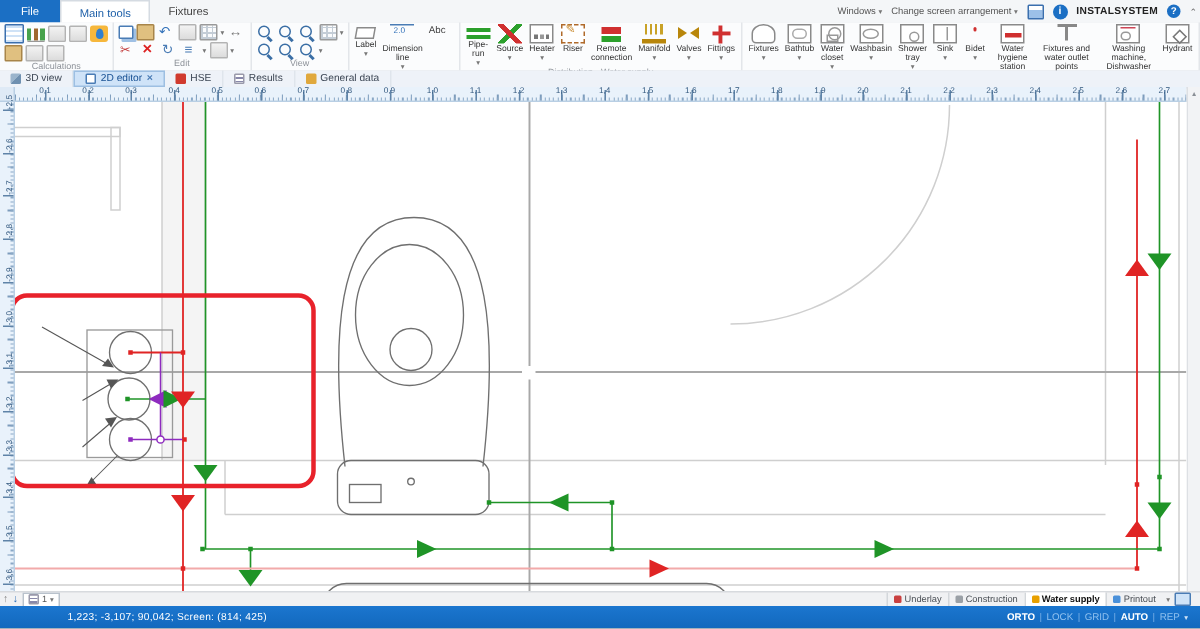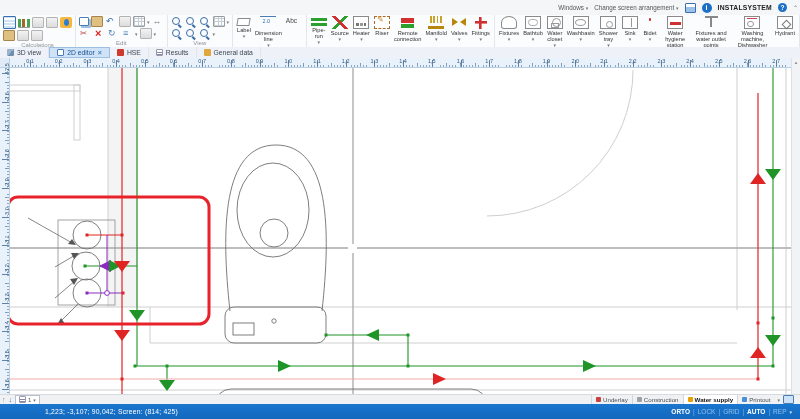--- a/index.html
+++ b/index.html
@@ -130,20 +130,25 @@
   .tg{font-weight:bold;}
   .tg.off{color:#8fc0ef;font-weight:normal;}
   .tsep{color:#7ab0e6;}
 </style>
 </head>
 <body>
 
 <div id="app">
 
   <div id="titlebar">
+    <div id="rtabs">
+        <div class="rtab file">File</div>
+        <div class="rtab active">Main tools</div>
+        <div class="rtab">Fixtures</div>
+      </div>
     <div id="winmenu">
       <span><span>Windows</span> <span class="crt">▾</span></span>
       <span><span>Change screen arrangement</span> <span class="crt">▾</span></span>
       <span class="diskicon"></span>
       <span class="logo">i</span>
       <span class="brand">INSTALSYSTEM</span>
       <span class="helpicon">?</span>
       <span class="chev">⌃</span>
     </div>
   </div>

